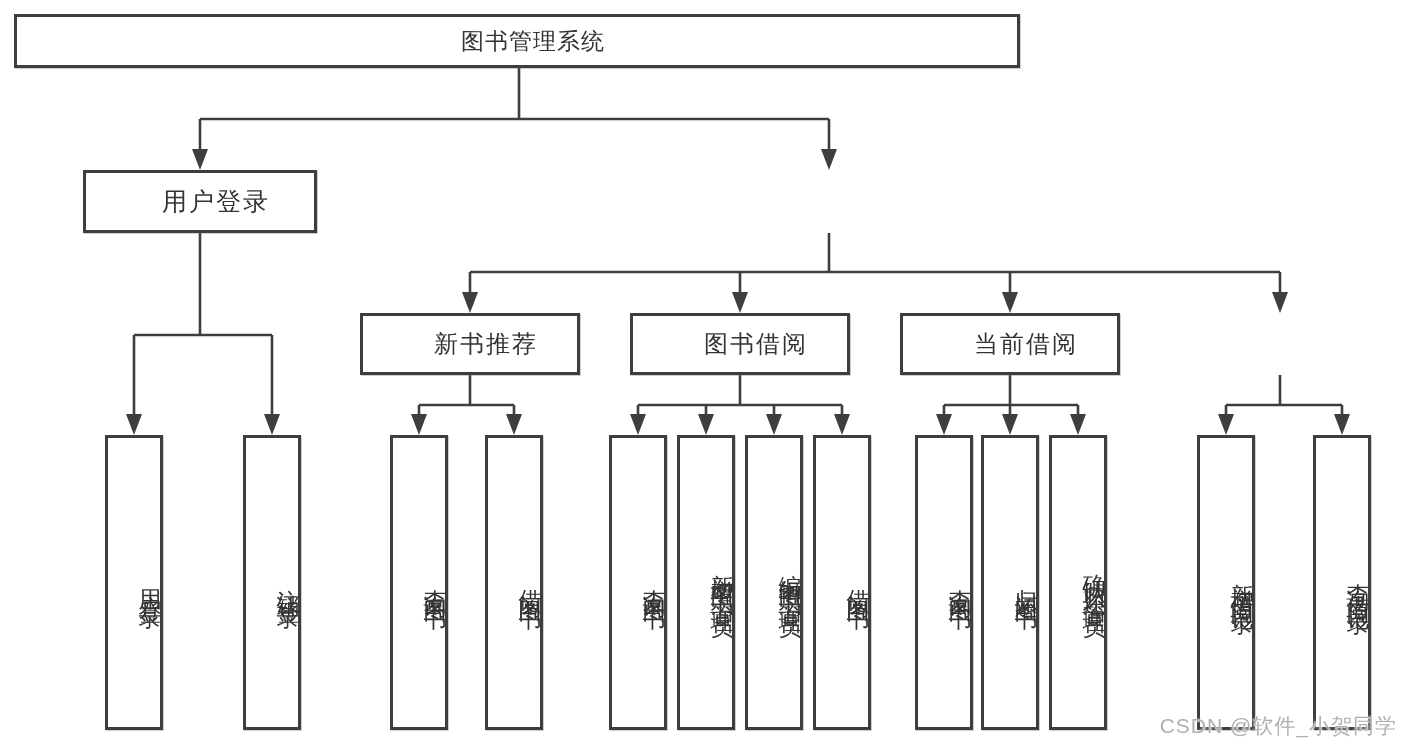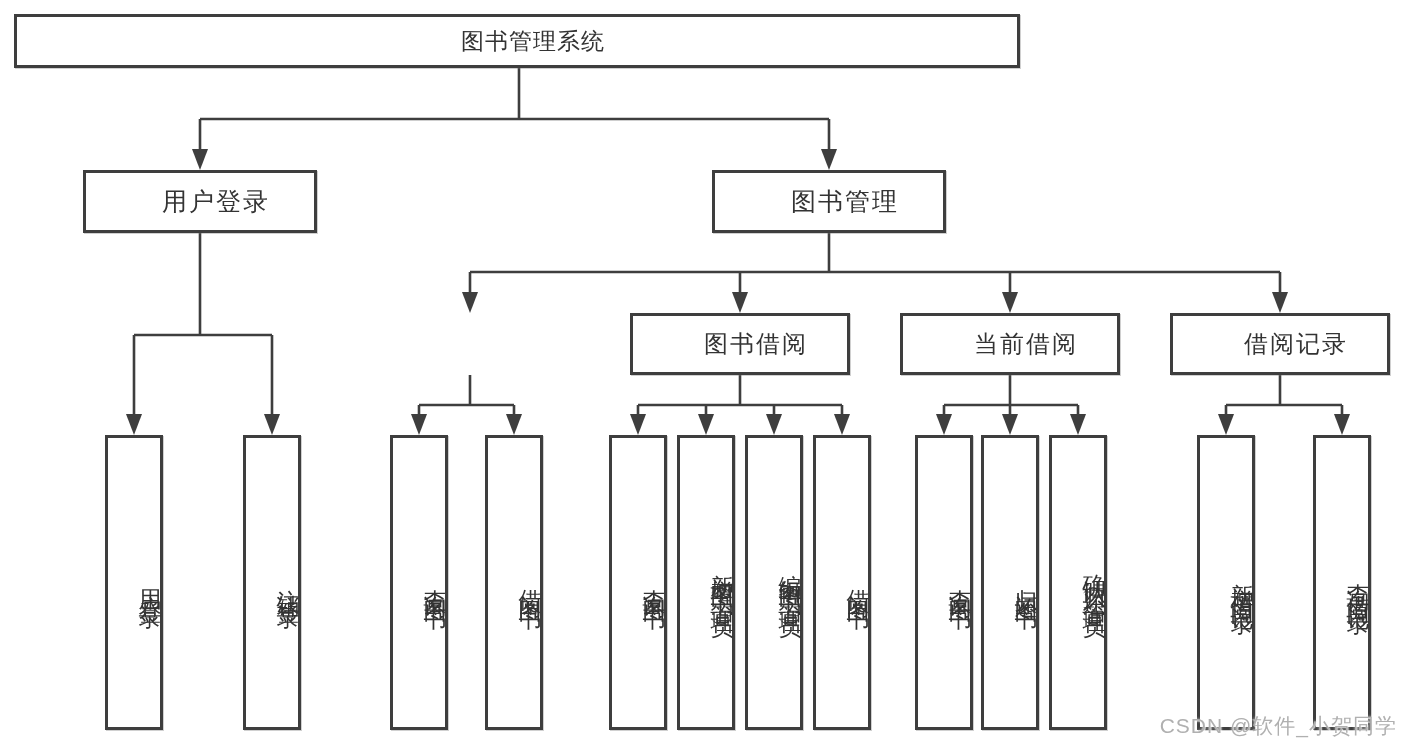--- a/index.html
+++ b/index.html
@@ -121,25 +121,24 @@
         <use href="#arr" x="1010" y="435"></use>
       <use href="#arr" x="1078" y="435"></use>
       <use href="#arr" x="1226" y="435"></use>
         <use href="#arr" x="1342" y="435"></use>
     </g>
   </svg>
 
   <div class="node root">图书管理系统</div>
 
   <div class="node lvl1 p-userlogin">用户登录</div>
-  <div class="node lvl1 p-bookmgmt">图书管理</div>
 
+  <div class="node lvl2 p-recommend">新书推荐</div>
   <div class="node lvl2 p-current">当前借阅</div>
   <div class="node lvl2 p-borrow">图书借阅</div>
-  <div class="node lvl2 p-records">借阅记录</div>
 
   <div class="node leaf p-l0">用户登录</div>
   <div class="node leaf p-l1">注销登录</div>
   <div class="node leaf p-l2">查询图书</div>
   <div class="node leaf p-l3">借阅图书</div>
   <div class="node leaf p-l4">查询图书</div>
   <div class="node leaf p-l5">新增图书（管理员）</div>
   <div class="node leaf p-l6">编辑图书（管理员）</div>
   <div class="node leaf p-l7">借阅图书</div>
   <div class="node leaf p-l8">查询图书</div>

